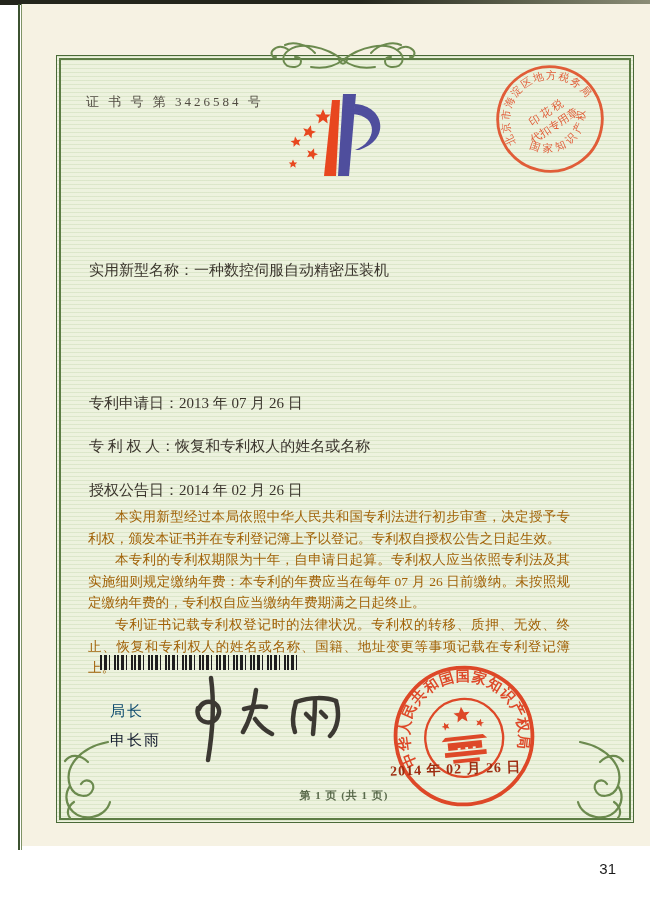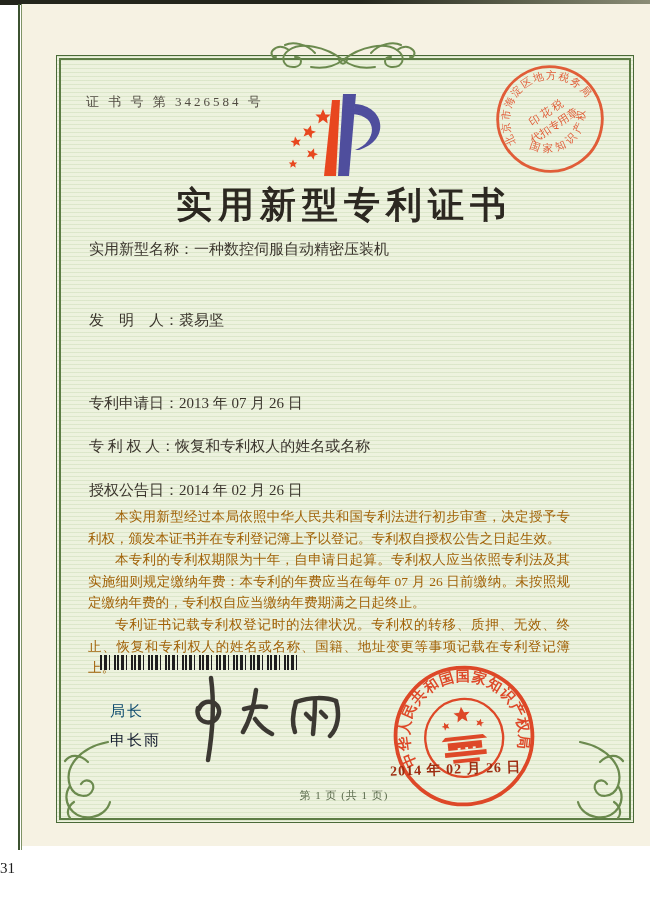--- a/index.html
+++ b/index.html
@@ -20,38 +20,38 @@
     border:1.5px solid #4a6a38;background:#edf2de;
     background-image:repeating-linear-gradient(180deg, rgba(150,185,120,0.20) 0 1px, rgba(0,0,0,0) 1px 4px);}
   .frame::after{content:"";position:absolute;inset:2px;border:2px solid #5d7d45;pointer-events:none;}
   .ornament{position:absolute;color:#6b8a4e;}
   
   .cert-number{position:absolute;left:86px;top:93px;font-size:13px;letter-spacing:3px;color:#514c42;}
   .logo{position:absolute;left:279px;top:84px;width:118px;height:94px;}
   .title{position:absolute;left:56px;top:181px;width:576px;text-align:center;
     font-size:36px;font-weight:bold;letter-spacing:6px;color:#2c2821;}
   .field-row{position:absolute;left:89px;font-size:15px;color:#3a352c;white-space:nowrap;}
-  .fr0{top:240px}.fr1{top:311px}.fr2{top:351px}.fr3{top:394px}.fr4{top:437px}.fr5{top:481px}
+  .fr0{top:261px}.fr1{top:311px}.fr2{top:351px}.fr3{top:394px}.fr4{top:437px}.fr5{top:481px}
   .body-text{position:absolute;left:88px;top:506px;width:482px;color:#a16207;
     font-size:13.5px;line-height:1.6;text-align:justify;}
   .body-text p{margin:0;text-indent:2em;}
   .barcode{position:absolute;left:100px;top:655px;width:200px;height:15px;
     background:
       repeating-linear-gradient(90deg,#1e1e1e 0 2px,rgba(0,0,0,0) 2px 4px,#1e1e1e 4px 7px,rgba(0,0,0,0) 7px 9px,#1e1e1e 9px 10px,rgba(0,0,0,0) 10px 14px,#1e1e1e 14px 16px,rgba(0,0,0,0) 16px 17px);}
   .director-label{position:absolute;left:110px;top:702px;font-size:15px;color:#0c4a6e;letter-spacing:2px;}
   .director-name{position:absolute;left:110px;top:731px;font-size:15px;color:#0f172a;letter-spacing:2px;}
   .signature{position:absolute;left:168px;top:672px;width:195px;height:95px;}
   .seal{position:absolute;left:388px;top:660px;width:152px;height:152px;opacity:0.93;transform:rotate(-6deg);}
   .seal-date{position:absolute;left:390px;top:760px;width:160px;font-size:14px;font-weight:bold;
     color:#9e2c10;letter-spacing:1px;transform:rotate(-2deg);}
   .tax-stamp{position:absolute;left:493px;top:62px;width:114px;height:114px;transform:rotate(-33deg);opacity:0.92;}
   .page-footer{position:absolute;left:56px;top:788px;width:576px;text-align:center;
-    font-size:11px;color:#5a6a4c;letter-spacing:1px;}
-  .scan-number{position:absolute;left:0;top:860px;width:616px;text-align:left;
-    font-family:Liberation Serif, serif;font-size:15px;color:#1c1c1c;}
+    font-size:11px;color:#5a6a4c;letter-spacing:1px;font-weight:bold;}
+  .scan-number{position:absolute;left:0;top:860px;width:616px;text-align:right;
+    font-family:Liberation Sans, sans-serif;font-size:15px;color:#1c1c1c;}
 </style>
 </head>
 <body>
 
 <div class="page">
 
   <div class="scan-top-strip"></div>
   <div class="paper"></div>
   <div class="scan-left-line"></div>
   <div class="scan-left-line2"></div>
@@ -119,24 +119,22 @@
     <text font-size="11" fill="#e0512b" font-family="Liberation Serif, serif">
       <textPath href="#taxTop" startOffset="0" textLength="138" lengthAdjust="spacing">北京市海淀区地方税务局</textPath>
     </text>
     <text font-size="11" fill="#e0512b" font-family="Liberation Serif, serif">
       <textPath href="#taxBottom" startOffset="8" textLength="100" lengthAdjust="spacing">国家知识产权局</textPath>
     </text>
     <text x="60" y="56" text-anchor="middle" font-size="11.5" fill="#e0512b">印 花 税</text>
     <text x="60" y="72" text-anchor="middle" font-size="11.5" fill="#e0512b">代扣专用章</text>
   </svg>
 
-  <div class="title">实用新型专利证书</div>
 
   <div class="field-row fr0"><span>实用新型名称：</span><span>一种数控伺服自动精密压装机</span></div>
-  <div class="field-row fr1"><span>发　明　人：</span><span>裘易坚</span></div>
   <div class="field-row fr3"><span>专利申请日：</span><span>2013 年 07 月 26 日</span></div>
   <div class="field-row fr4"><span>专 利 权 人：</span><span>恢复和专利权人的姓名或名称</span></div>
   <div class="field-row fr5"><span>授权公告日：</span><span>2014 年 02 月 26 日</span></div>
 
   <div class="body-text">
     <p>本实用新型经过本局依照中华人民共和国专利法进行初步审查，决定授予专利权，颁发本证书并在专利登记簿上予以登记。专利权自授权公告之日起生效。</p>
     <p>本专利的专利权期限为十年，自申请日起算。专利权人应当依照专利法及其实施细则规定缴纳年费：本专利的年费应当在每年 07 月 26 日前缴纳。未按照规定缴纳年费的，专利权自应当缴纳年费期满之日起终止。</p>
     <p>专利证书记载专利权登记时的法律状况。专利权的转移、质押、无效、终止、恢复和专利权人的姓名或名称、国籍、地址变更等事项记载在专利登记簿上。</p>
   </div>
 

